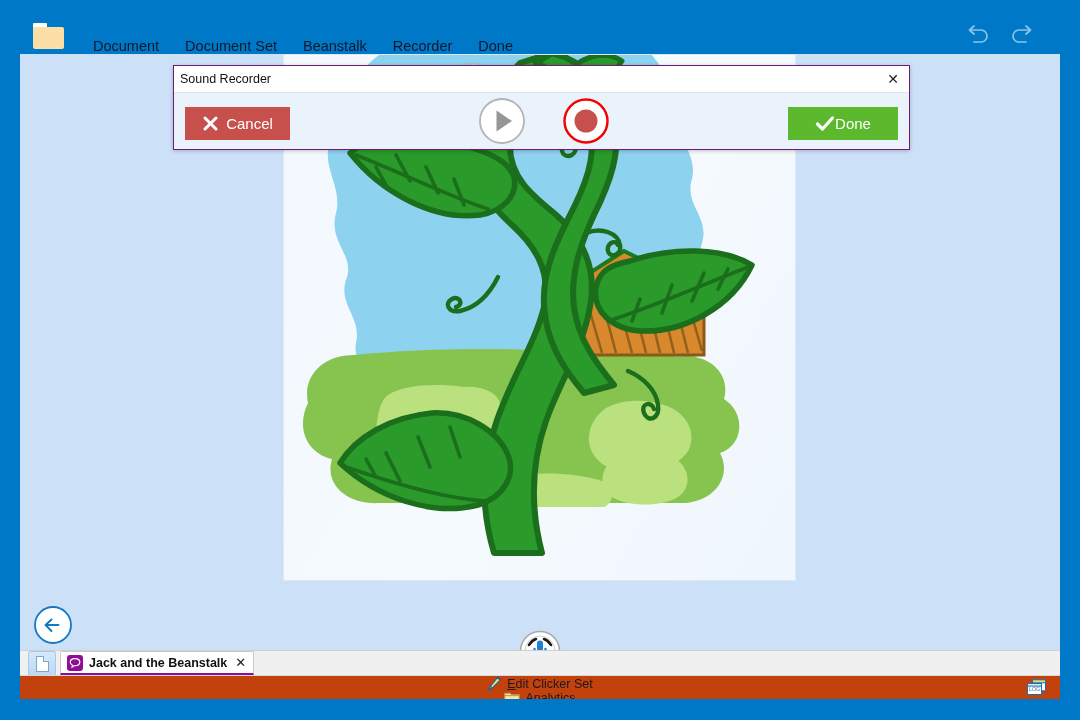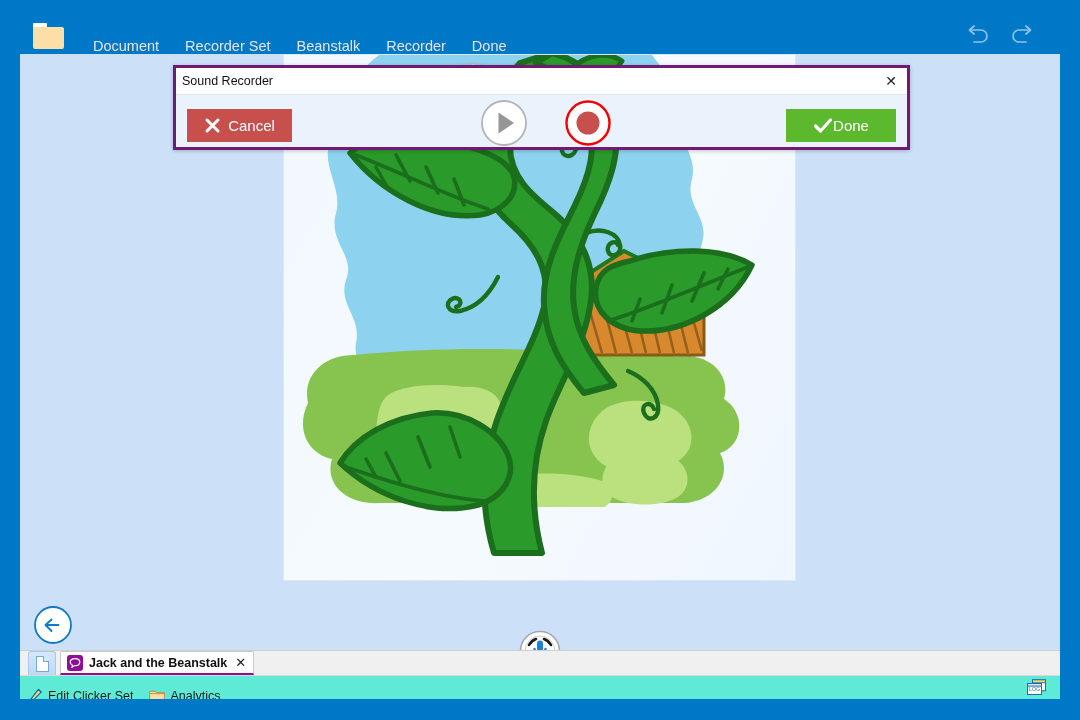--- a/index.html
+++ b/index.html
@@ -32,21 +32,21 @@
     width: 31px; height: 22px;
     background: #fbdfa6;
     border-radius: 0 2px 2px 2px;
   }
   .menubar {
     position: absolute; left: 80px; top: 36px;
     display: flex; align-items: center;
     gap: 0;
   }
   .menu-item {
-    color: #e5e5e5;
+    color: #0f172a;
     font-size: 14.5px;
     padding: 0 13px;
     line-height: 20px;
     cursor: pointer;
     white-space: nowrap;
   }
   .undo-redo {
     position: absolute; right: 48px; top: 25px;
     display: flex; gap: 16px; align-items: center;
   }
@@ -138,23 +138,23 @@
   .tab-close {
     font-size: 13px; color: #222222;
     cursor: pointer; margin-left: 2px;
     line-height: 12px;
   }
 
   
   .statusbar {
     position: absolute; left: 20px; top: 675px;
     width: 1040px; height: 40px;
-    background: #5eead4;
+    background: #c2410c;
     border-top: 1px solid #d9d9d9;
-    display: flex; align-items: center;
+    display: flex; align-items: center; flex-direction: column;
   }
   .status-item {
     display: flex; align-items: center; gap: 5px;
     padding: 0 8px 0 8px;
     font-size: 12.5px; color: #1a1a1a;
     cursor: pointer; white-space: nowrap;
   }
   .status-item u { text-decoration: underline; }
   .log-icon-wrap {
     position: absolute; right: 12px; top: 3px;
@@ -172,21 +172,21 @@
   .strip-edge-right {
     position: absolute; left: 1060px; top: 650px;
     width: 20px; height: 49px; background: #0078c8;
   }
 
   
   .dialog {
     position: absolute; left: 173px; top: 65px;
     width: 737px; height: 85px;
     background: #eaf3fc;
-    border: 3px solid #701a75;
+    border: 1px solid #701a75;
     box-shadow: 0 1px 4px rgba(0,0,0,0.22);
   }
   .dialog-titlebar {
     height: 27px;
     background: #ffffff;
     border-bottom: 1px solid #dfe7ee;
     display: flex; align-items: center;
     padding: 0 8px 0 6px;
   }
   .dialog-title {
@@ -238,21 +238,21 @@
 
 <div class="app-chrome">
 
   <div class="folder-icon-btn">
     <div class="tab"></div>
     <div class="body"></div>
   </div>
 
   <div class="menubar">
     <div class="menu-item">Document</div>
-    <div class="menu-item">Recorder Set</div>
+    <div class="menu-item">Document Set</div>
     <div class="menu-item">Beanstalk</div>
     <div class="menu-item">Recorder</div>
     <div class="menu-item">Done</div>
   </div>
 
   <div class="undo-redo">
     <svg class="arrow-icon" width="24" height="20" viewBox="0 0 24 20">
       <path d="M6 9 L1.5 5 L6 1" fill="none" stroke="#8fc3e6" stroke-width="1.7" stroke-linecap="round" stroke-linejoin="round"></path>
       <path d="M2 5 H13 a6 6 0 0 1 0 12 H6" fill="none" stroke="#8fc3e6" stroke-width="1.7" stroke-linecap="round"></path>
     </svg>

